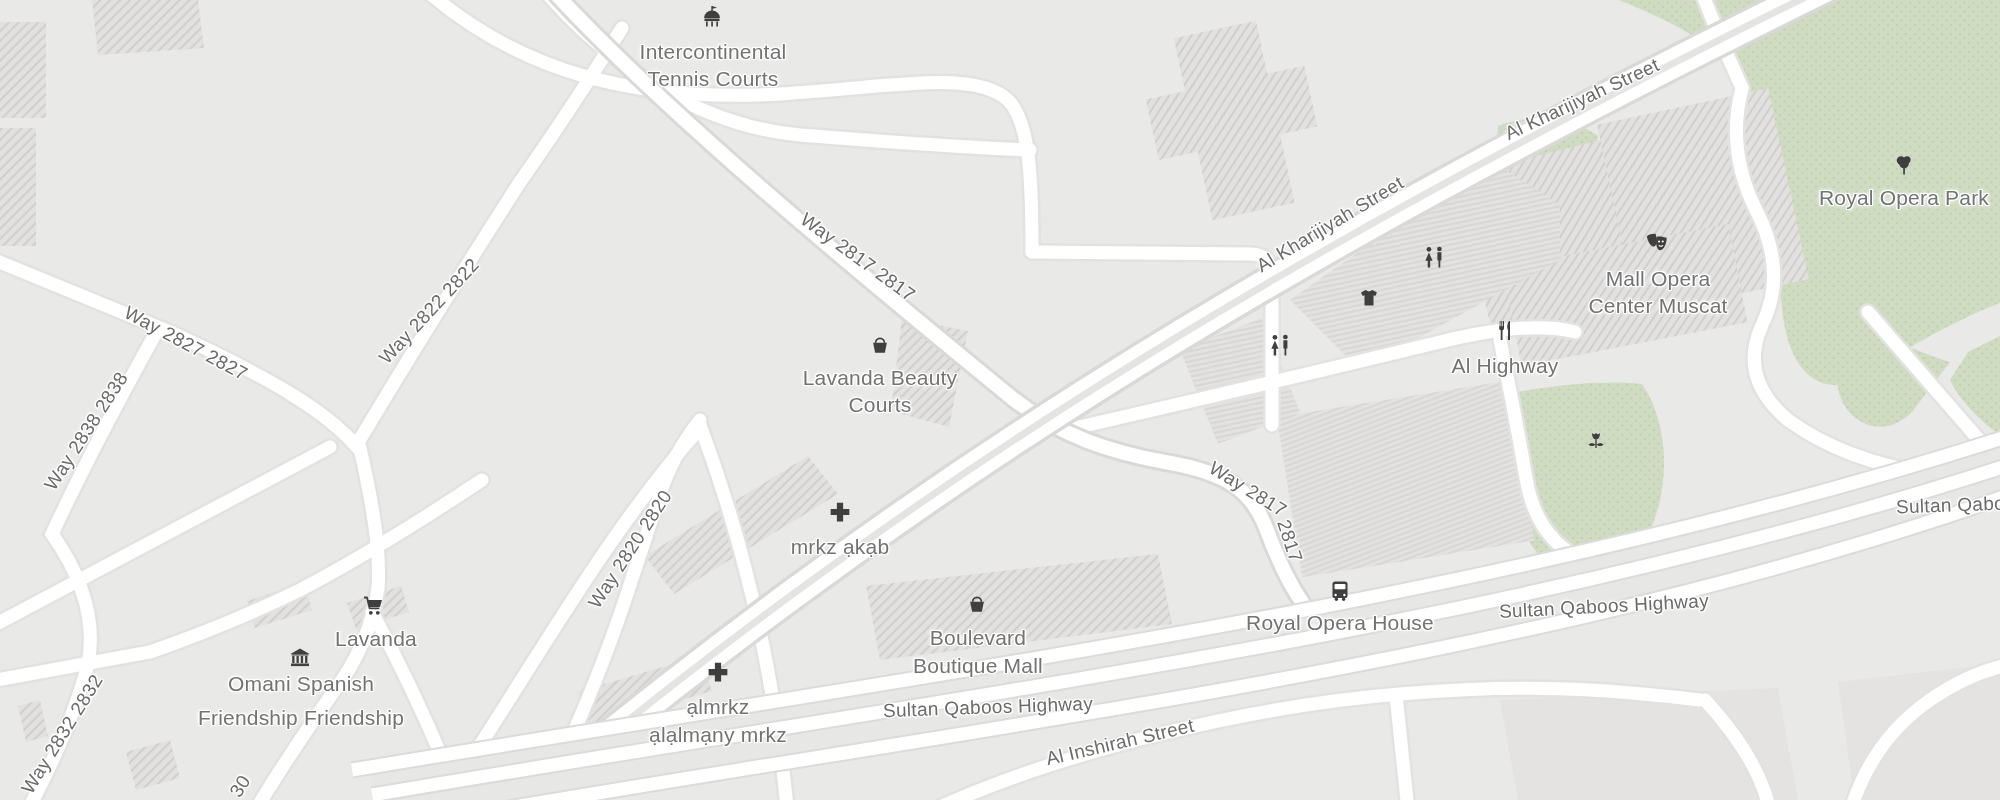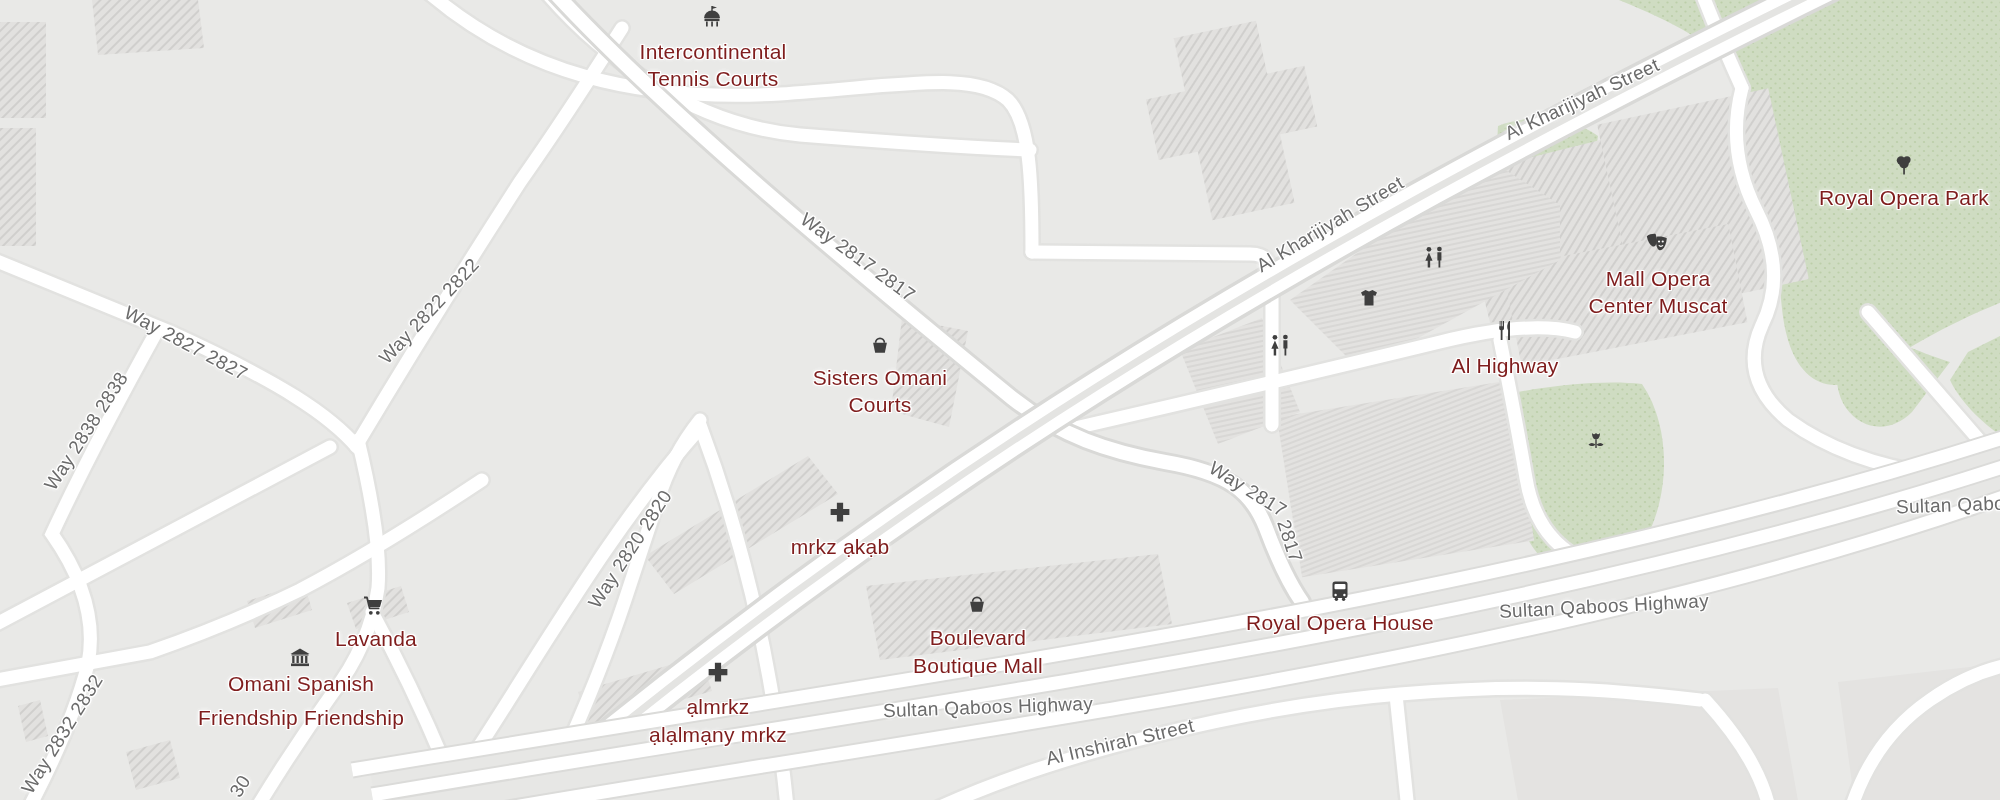--- a/index.html
+++ b/index.html
@@ -5,21 +5,21 @@
   html,body{margin:0;padding:0;}
   body{width:2000px;height:800px;overflow:hidden;position:relative;
        background:#e9e9e7;font-family:"Liberation Sans",sans-serif;}
   #map{position:absolute;left:0;top:0;width:2000px;height:800px;}
   #map svg{position:absolute;left:0;top:0;}
   .lbl{position:absolute;white-space:nowrap;
        transform:translate(-50%,-50%) rotate(var(--r,0deg));
        text-shadow:1px 0 0 #fff,-1px 0 0 #fff,0 1px 0 #fff,0 -1px 0 #fff,
                    1px 1px 0 #fff,-1px -1px 0 #fff,1px -1px 0 #fff,-1px 1px 0 #fff,
                    0 0 5px #fff,0 0 5px #fff;}
-  .poi{color:#7f1d1d;font-size:21px;line-height:1;letter-spacing:.2px;text-align:center;}
+  .poi{color:#737373;font-size:21px;line-height:1;letter-spacing:.2px;text-align:center;}
   .road{color:#6b6b6b;font-size:19px;line-height:1;letter-spacing:.3px;}
   .cut{transform:translate(0,-50%) rotate(-2deg);}
   .micon{position:absolute;transform:translate(-50%,-50%);}
   .micon svg{display:block;width:100%;height:100%;fill:#3f3f3f;}
 </style>
 </head>
 <body>
 
 <div id="map">
 <svg width="2000" height="800" viewBox="0 0 2000 800">
@@ -264,21 +264,21 @@
     <svg viewBox="0 0 24 24">
         <circle cx="7.5" cy="4.3" r="2.1"></circle>
         <path d="M7.5,7 L4.3,14.5 h2.1 l0,6 h2.2 l0,-6 h2.1 Z"></path>
     <circle cx="16.8" cy="4" r="2.1"></circle>
         <path d="M15,6.8 h3.6 v7.4 h-1 v6.3 h-1.6 v-6.3 h-1 Z"></path>
       </svg>
   </div>
 
   <div class="lbl poi" style="left:713px;top:51px">Intercontinental</div>
   <div class="lbl poi" style="left:713px;top:78px">Tennis Courts</div>
-  <div class="lbl poi" style="left:880px;top:377px">Sisters Omani</div>
+  <div class="lbl poi" style="left:880px;top:377px">Lavanda Beauty</div>
   <div class="lbl poi" style="left:880px;top:404px">Courts</div>
   <div class="lbl poi" style="left:840px;top:546px">mrkz ạkạb</div>
   <div class="lbl poi" style="left:376px;top:638px">Lavanda</div>
   <div class="lbl poi" style="left:301px;top:683px">Omani Spanish</div>
   <div class="lbl poi" style="left:301px;top:717px">Friendship Friendship</div>
   <div class="lbl poi" style="left:978px;top:637px">Boulevard</div>
   <div class="lbl poi" style="left:978px;top:665px">Boutique Mall</div>
   <div class="lbl poi" style="left:718px;top:706px">ạlmrkz</div>
   <div class="lbl poi" style="left:718px;top:734px">ạlạlmạny mrkz</div>
   <div class="lbl poi" style="left:1340px;top:622px">Royal Opera House</div>

